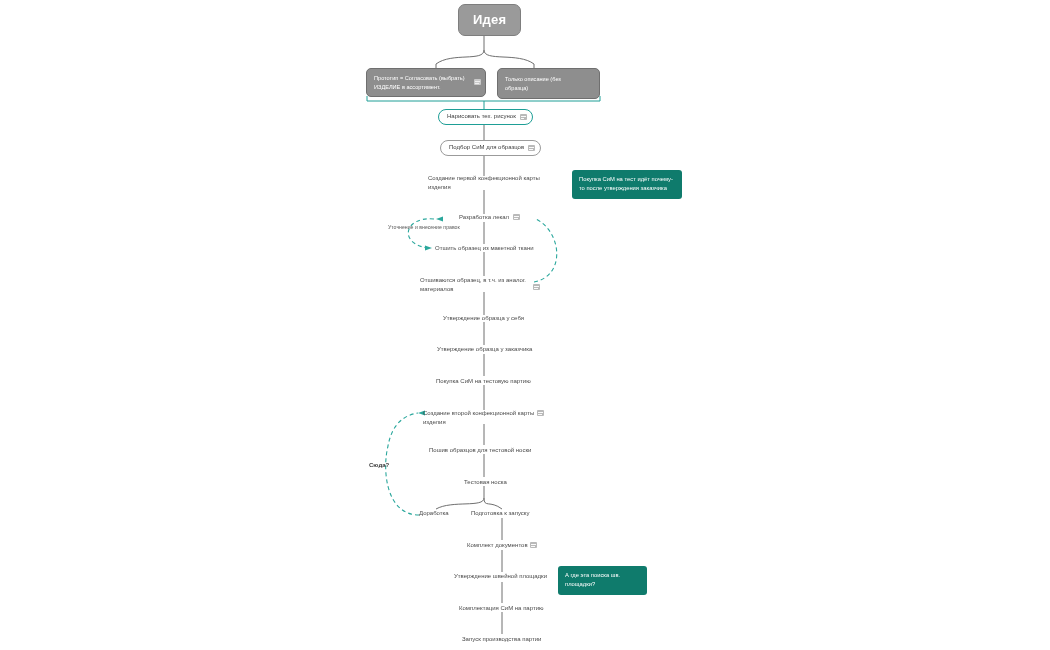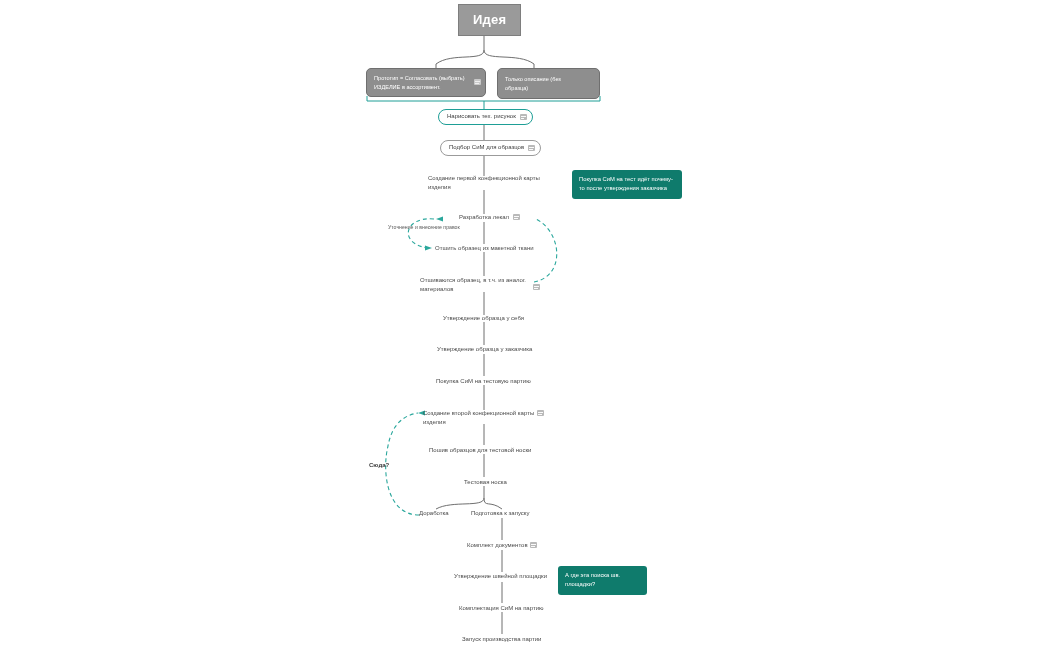--- a/index.html
+++ b/index.html
@@ -34,21 +34,21 @@
   .node {
     position: absolute;
     box-sizing: border-box;
     white-space: nowrap;
   }
 
   
   .node.root {
     background: #9a9a9a;
     border: 1px solid #7e7e7e;
-    border-radius: 0;
+    border-radius: 7px;
     color: #ffffff;
     font-weight: bold;
     font-size: 13px;
     padding: 7px 14px 8px 14px;
     text-align: center;
     letter-spacing: .2px;
   }
 
   
   .node.gray {

